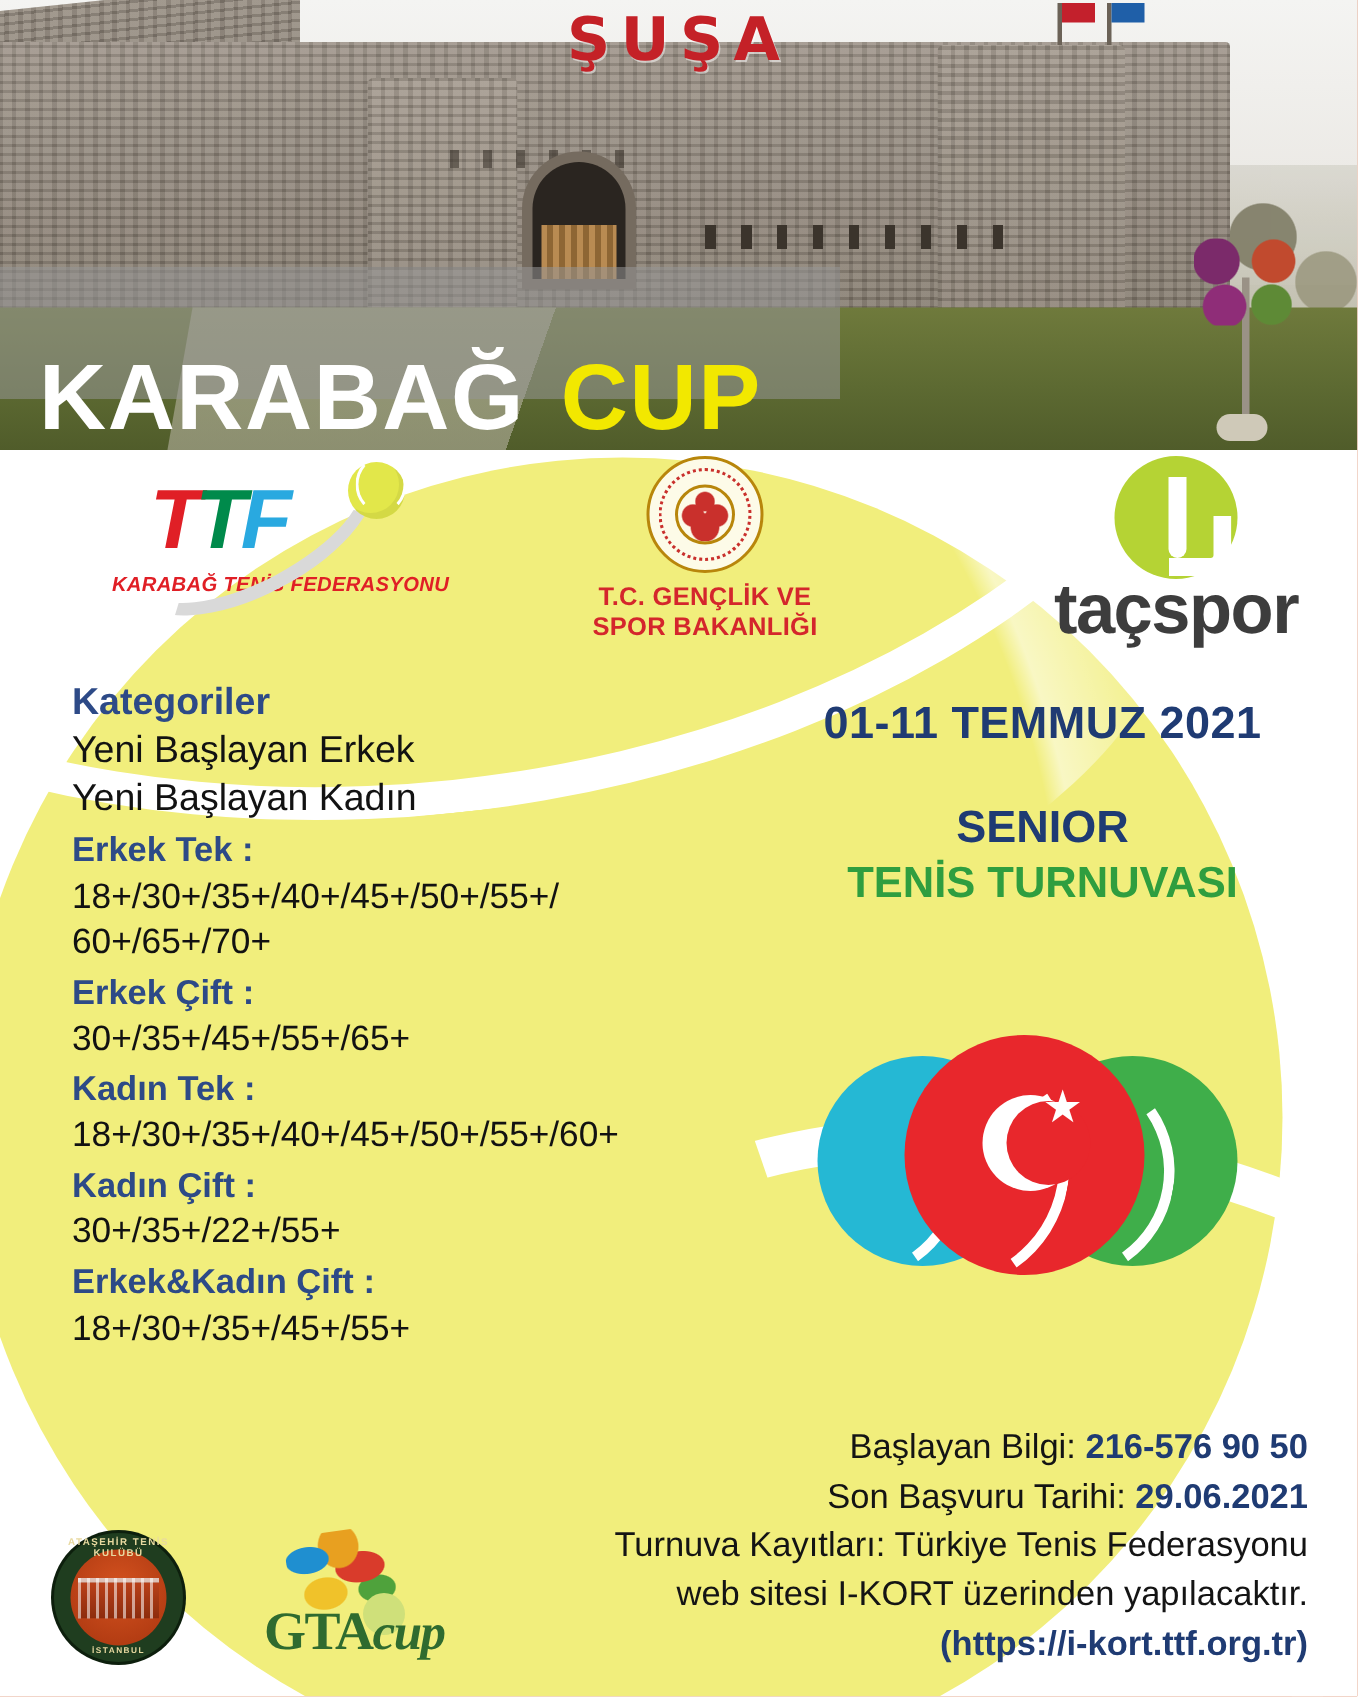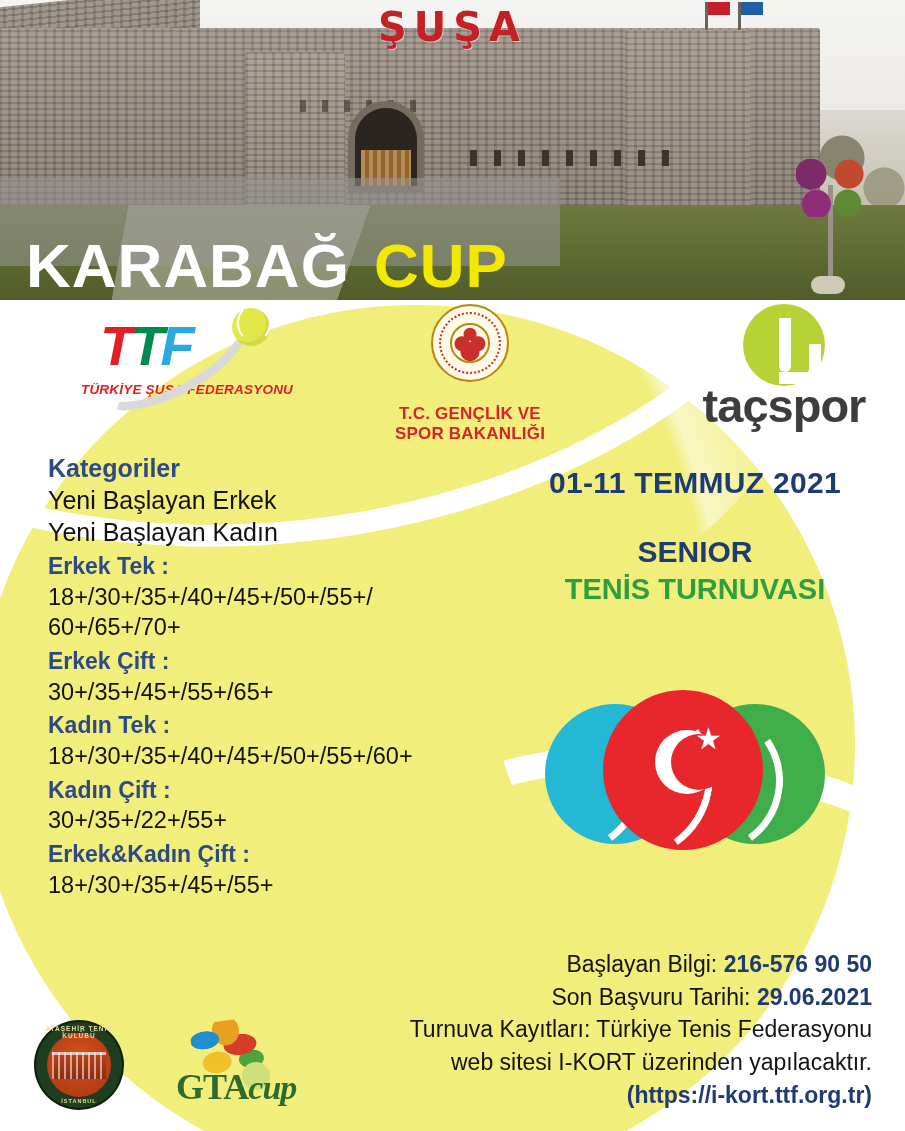--- a/index.html
+++ b/index.html
@@ -255,21 +255,21 @@
   .min-seal:after{
     content:"";position:absolute;inset:17px;border-radius:50%;
     border:2px solid #b8860b;
     background:
       radial-gradient(circle at 50% 26%, #c9302c 0 6px, transparent 7px),
       radial-gradient(circle at 28% 52%, #c9302c 0 7px, transparent 8px),
       radial-gradient(circle at 72% 52%, #c9302c 0 7px, transparent 8px),
       radial-gradient(circle at 50% 74%, #c9302c 0 9px, transparent 10px);
   }
   .min-name{
-    margin-top:22px;
+    margin-top:6px;
     font-family:"Liberation Sans", sans-serif;
     font-weight:bold;font-size:17px;line-height:1.15;color:#d4262c;
     letter-spacing:.2px;
   }
 
   
   #tacspor{left:654px;top:0px;width:260px;}
   .tac-circle{
     width:82px;height:82px;border-radius:50%;
     background:#b5d334;margin:4px auto 0 auto;position:relative;
@@ -447,21 +447,21 @@
     <div id="logos">
 
       <div class="logo" id="ttf">
         <div class="ttf-mark">
           <div class="ttf-swoosh"></div>
           <div class="ttf-letters">
             <span class="l1">T</span><span class="l2">T</span><span class="l3">F</span>
           </div>
           <div class="ttf-ball"></div>
         </div>
-        <div class="ttf-name">TÜRKİYE ŞUŞA FEDERASYONU</div>
+        <div class="ttf-name">KARABAĞ TENİS FEDERASYONU</div>
       </div>
 
       <div class="logo" id="ministry">
         <div class="min-seal"></div>
         <div class="min-name">
           <div>T.C. GENÇLİK VE</div>
           <div>SPOR BAKANLIĞI</div>
         </div>
       </div>
 

